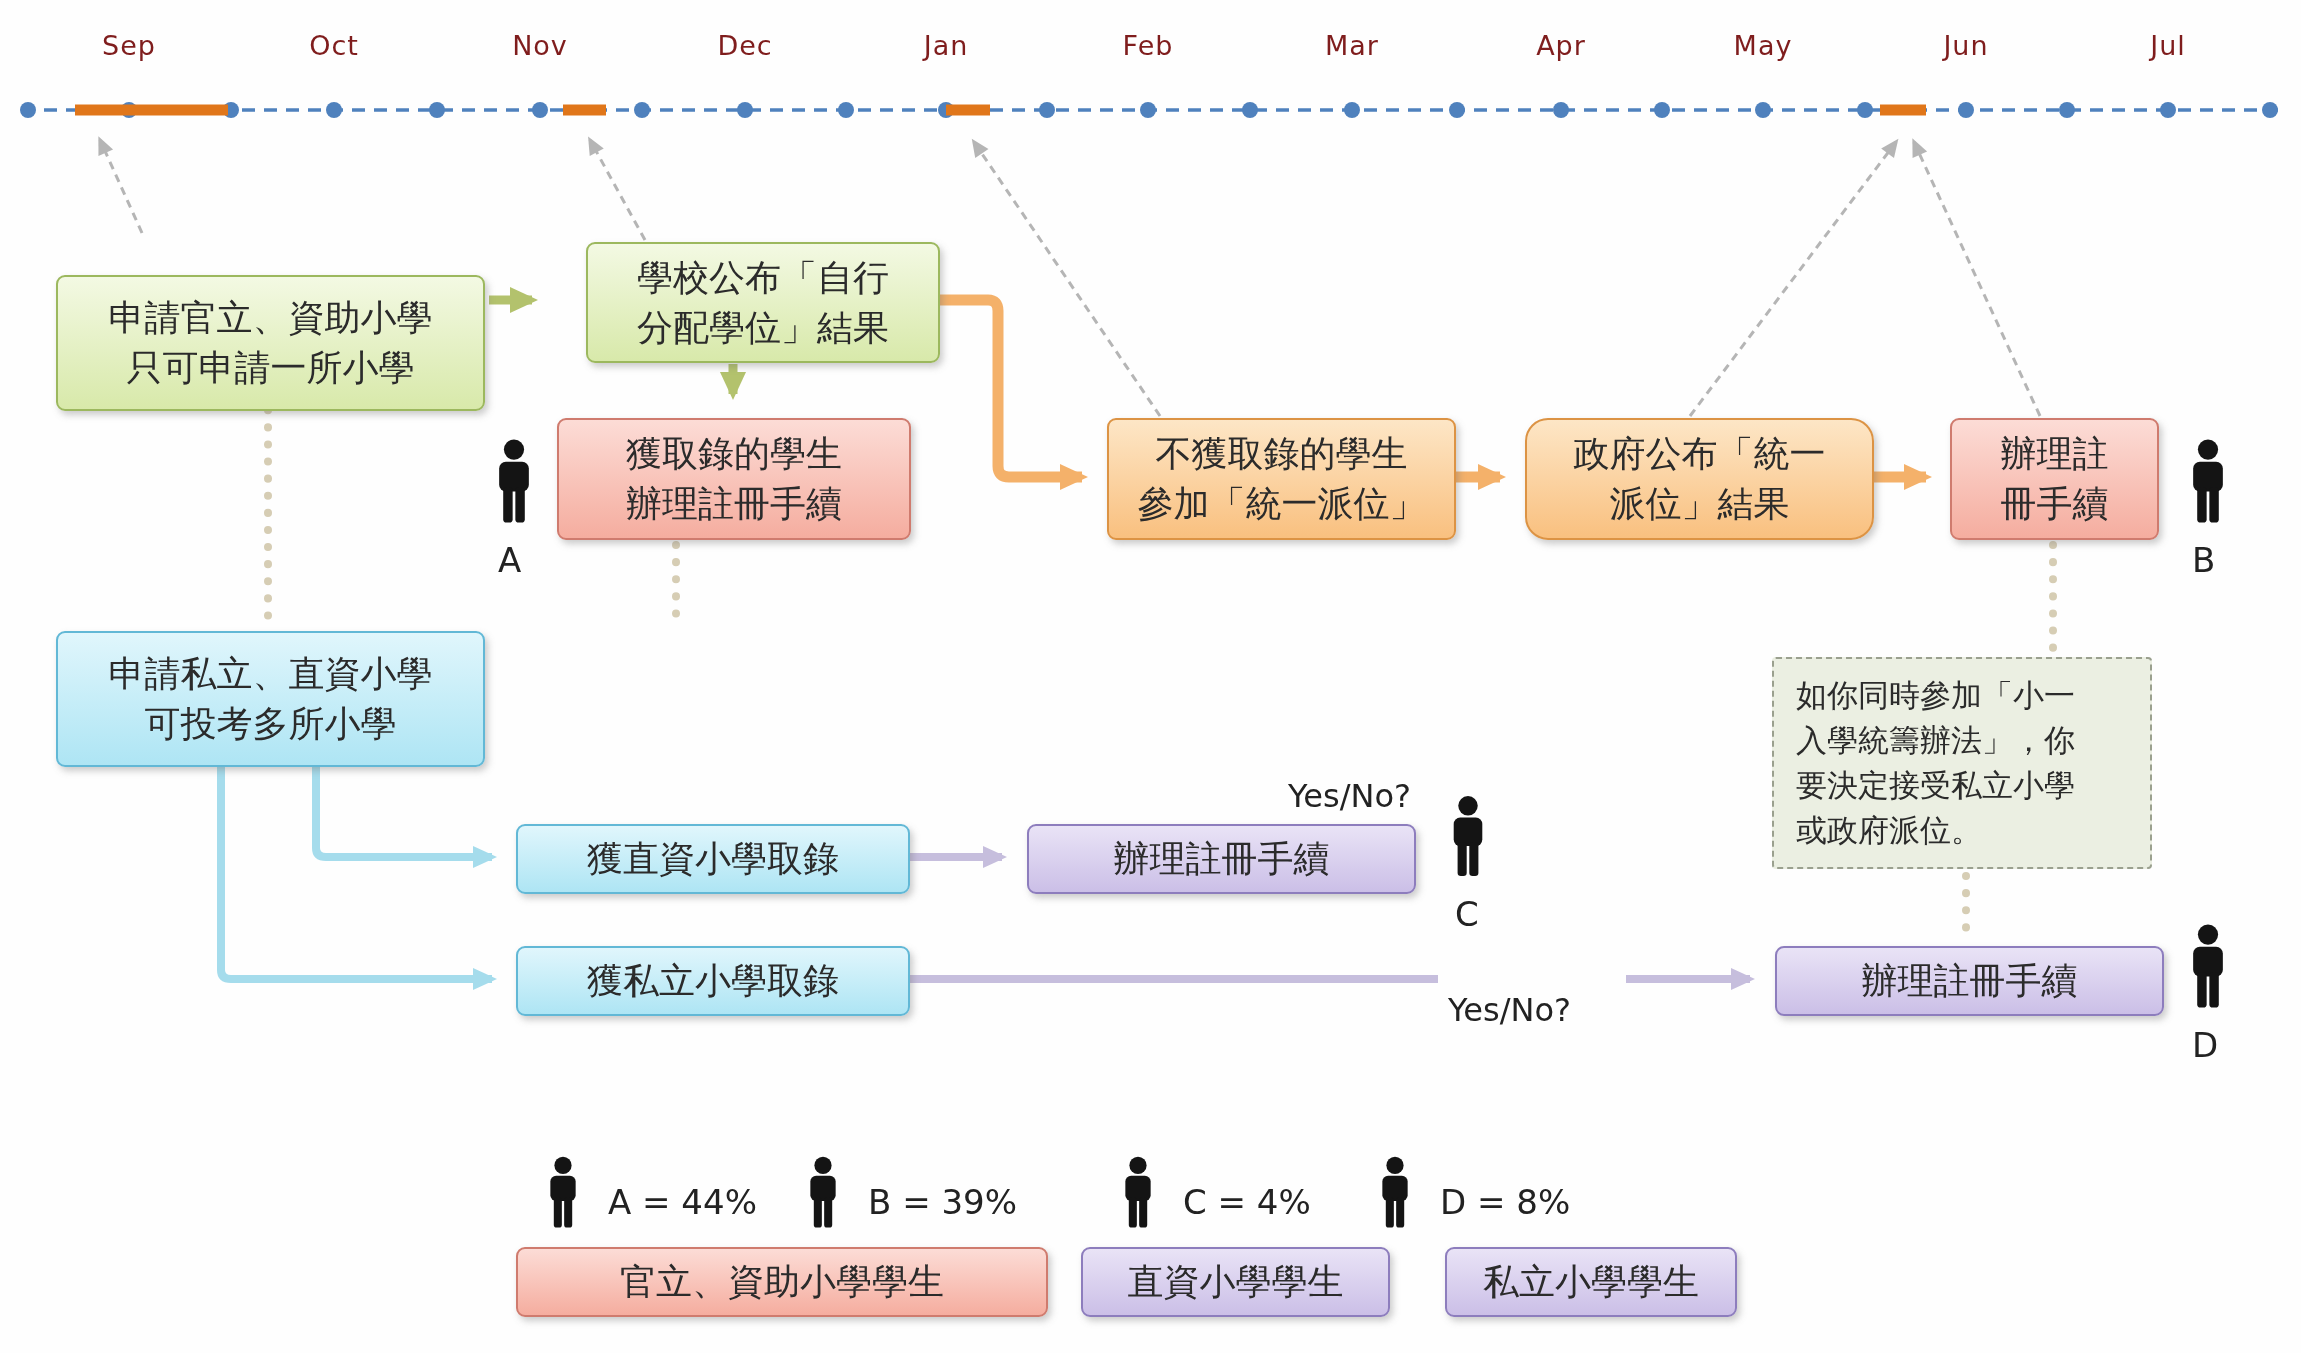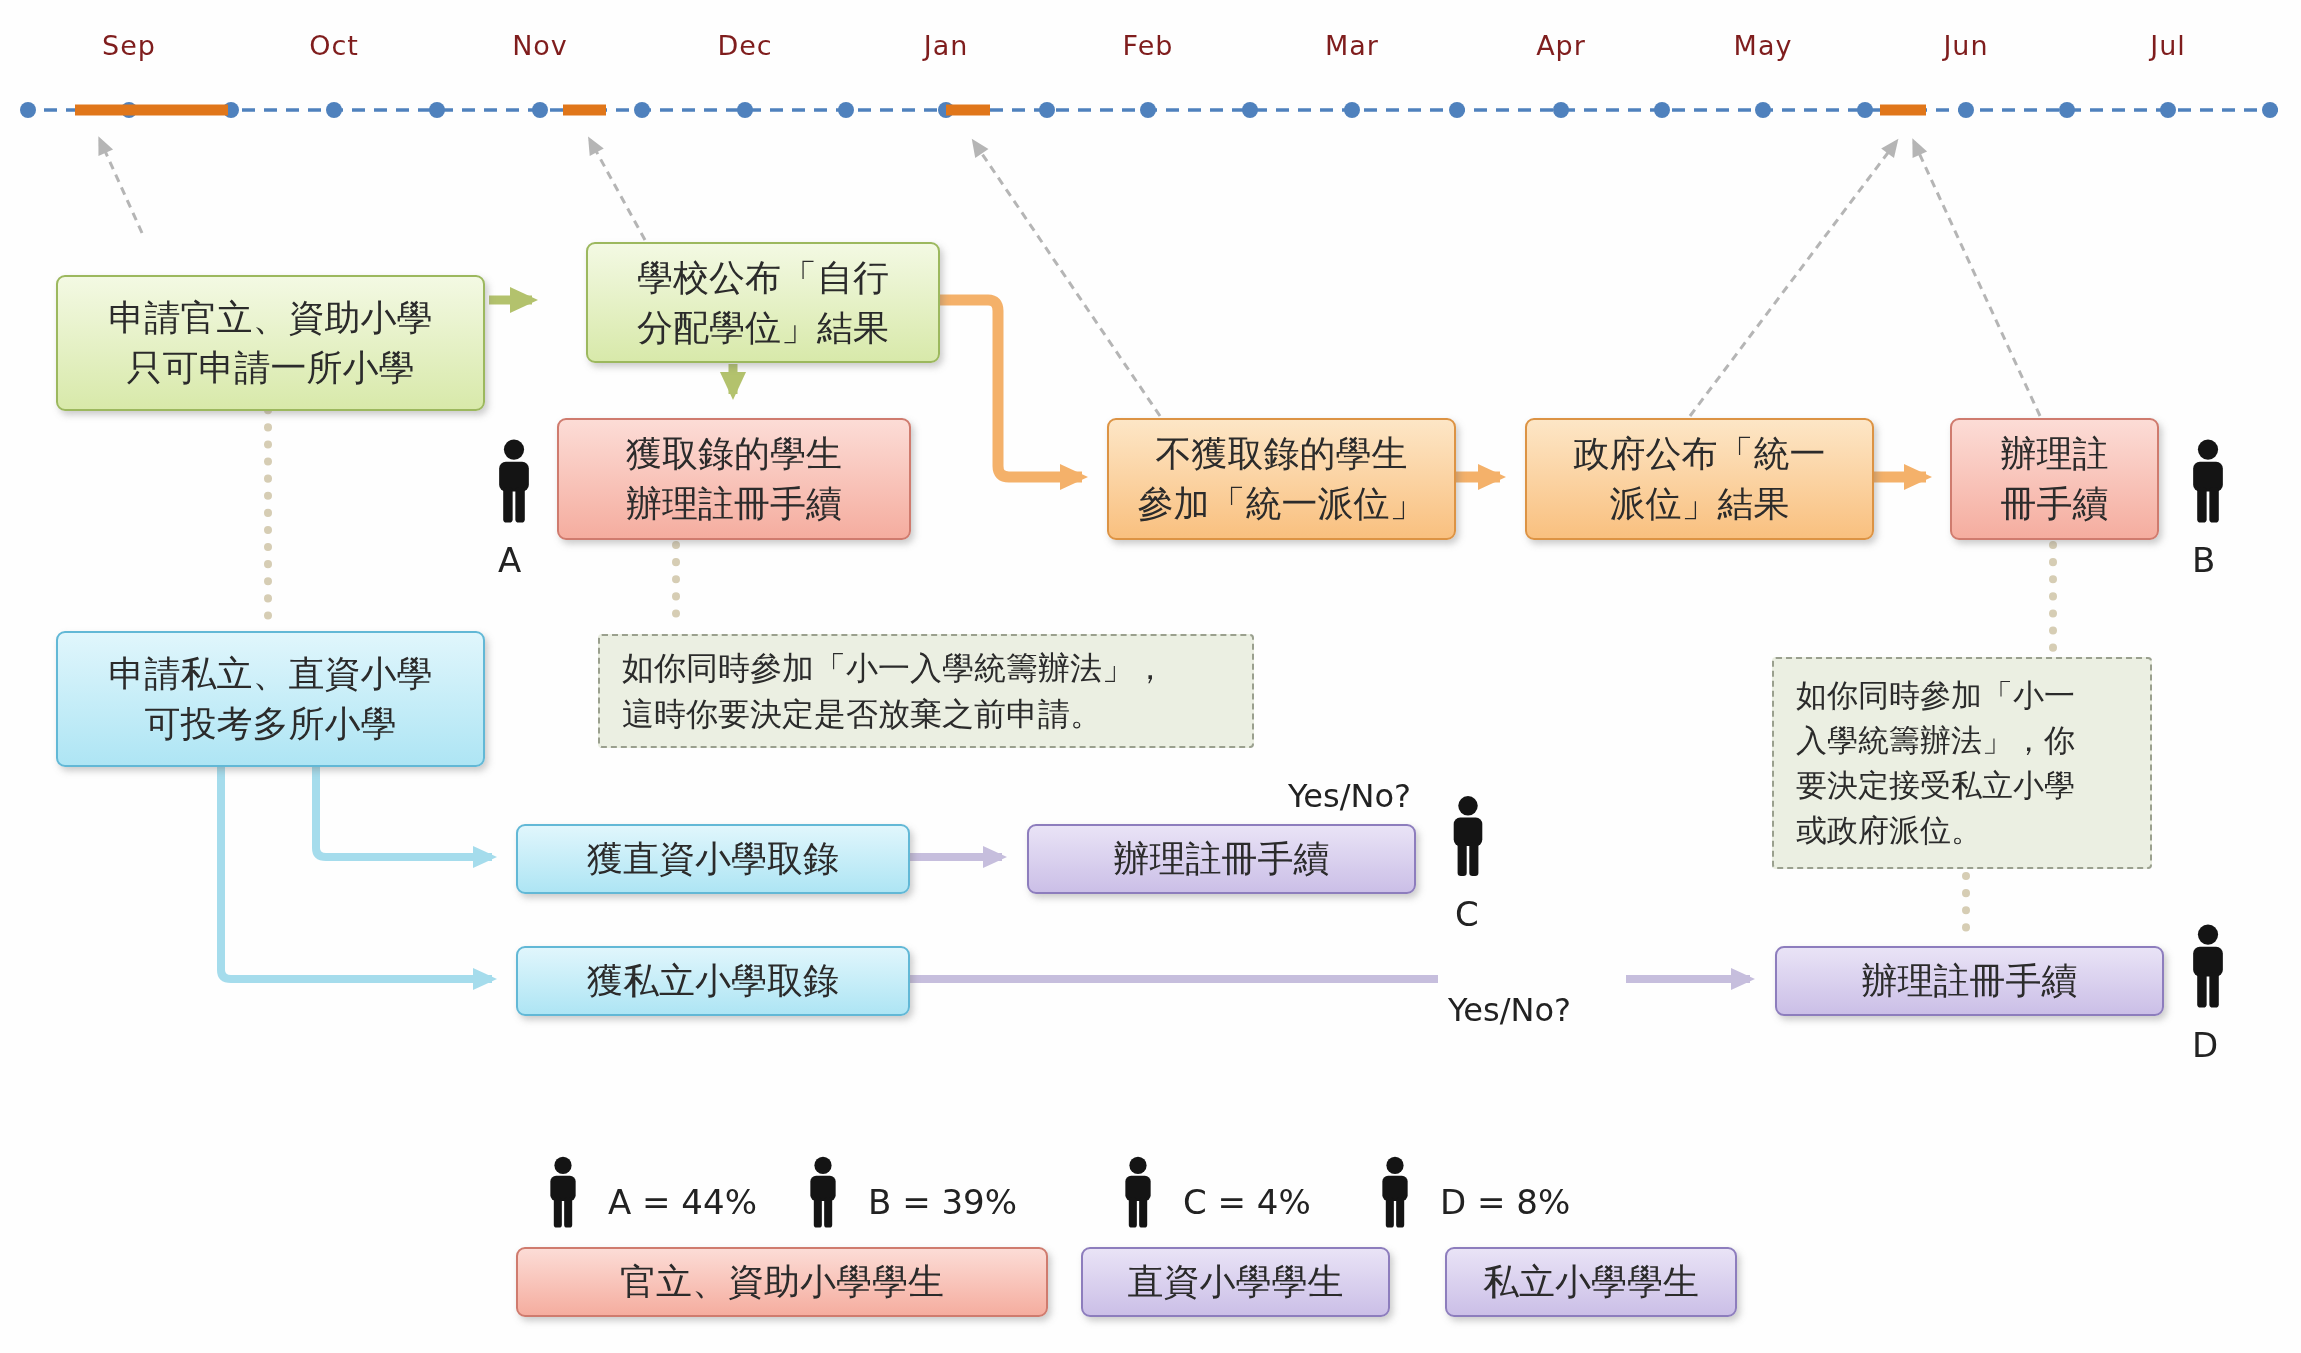--- a/index.html
+++ b/index.html
@@ -32,21 +32,21 @@
   #note-1{font-size:32px;}
   .person-icon{position:absolute;fill:#141414;}
   .plabel{position:absolute;font-size:34px;color:#222;}
   .yesno{position:absolute;font-size:32px;color:#222;margin-top:31px;}
   .legend-text{position:absolute;font-size:34px;color:#222;}
   
   #box-apply-gov        {left:56px;  top:235px; width:425px; height:132px;margin-top:40px;}
   #box-school-announce  {left:586px; top:242px; width:350px; height:117px;}
   #box-admitted-register{left:557px; top:418px; width:350px; height:118px;}
   #box-not-admitted     {left:1107px;top:418px; width:345px; height:118px;}
-  #box-gov-announce     {left:1525px;top:418px; width:345px; height:118px;}
+  #box-gov-announce     {left:1525px;top:418px; width:345px; height:118px;border-radius:23px;}
   #box-register-b       {left:1950px;top:418px; width:205px; height:118px;}
   #box-apply-private    {left:56px;  top:631px; width:425px; height:132px;}
   #note-1               {left:598px; top:634px; width:656px; height:114px;}
   #box-dss-admitted     {left:516px; top:824px; width:390px; height:66px;}
   #box-register-c       {left:1027px;top:824px; width:385px; height:66px;}
   #box-private-admitted {left:516px; top:946px; width:390px; height:66px;}
   #box-register-d       {left:1775px;top:946px; width:385px; height:66px;}
   #note-2               {left:1772px;top:657px; width:380px; height:212px;}
   #legend-box-gov       {left:516px; top:1247px;width:528px; height:66px;}
   #legend-box-dss       {left:1081px;top:1247px;width:305px; height:66px;}
@@ -174,22 +174,20 @@
   <div class="box pink" id="box-admitted-register">獲取錄的學生
 辦理註冊手續</div>
   <div class="box orangebox" id="box-not-admitted">不獲取錄的學生
 參加「統一派位」</div>
   <div class="box orangebox" id="box-gov-announce">政府公布「統一
 派位」結果</div>
   <div class="box pink" id="box-register-b">辦理註
 冊手續</div>
   <div class="box bluebox" id="box-apply-private">申請私立、直資小學
 可投考多所小學</div>
-  <div class="note" id="note-1">如你同時參加「小一入學統籌辦法」，
-這時你要決定是否放棄之前申請。</div>
   <div class="box bluebox" id="box-dss-admitted">獲直資小學取錄</div>
   <div class="box purplebox" id="box-register-c">辦理註冊手續</div>
   <div class="box bluebox" id="box-private-admitted">獲私立小學取錄</div>
   <div class="box purplebox" id="box-register-d">辦理註冊手續</div>
   <div class="note" id="note-2">如你同時參加「小一
 入學統籌辦法」，你
 要決定接受私立小學
 或政府派位。</div>
 
   <span class="yesno" style="left:1288px;top:746px">Yes/No?</span>

